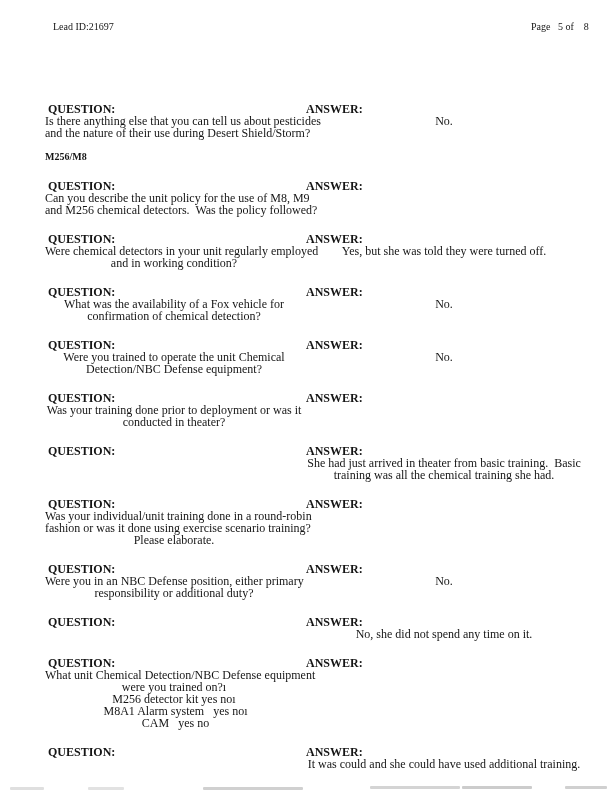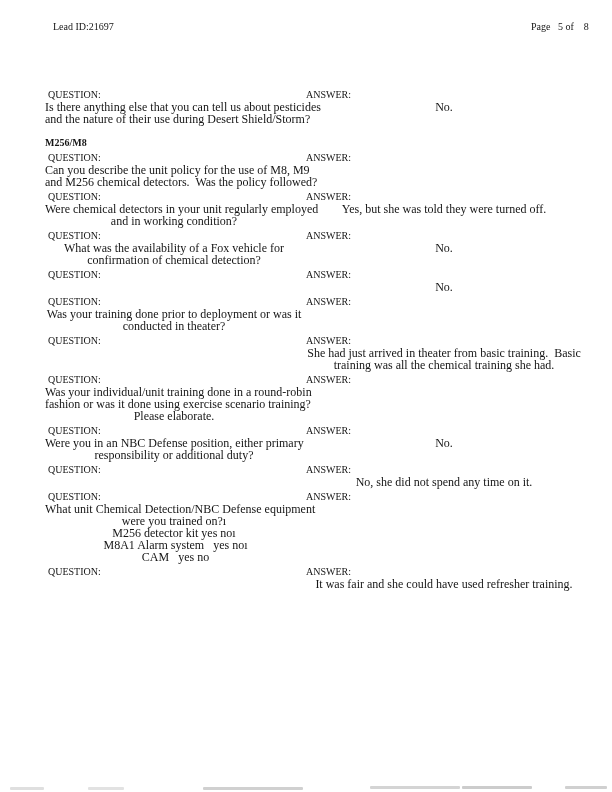--- a/index.html
+++ b/index.html
@@ -44,24 +44,24 @@
     line-height: 12px;
     margin-top: 12px;
     white-space: pre;
   }
   .qa-block {
     display: grid;
     grid-template-columns: 258px 1fr;
     align-items: start;
   }
   .label {
-    font-weight: normal;
-    font-size: 10px;
+    font-weight: bold;
+    font-size: 12px;
     line-height: 12px;
-    margin-top: 3px;
+    margin-top: 17px;
     padding-left: 3px;
     white-space: pre;
   }
   .text {
     font-size: 12px;
     line-height: 12px;
     white-space: pre;
     text-align: center;
   }
   
@@ -134,20 +134,22 @@
     </div>
     <div class="a-cell">
       <div class="label">ANSWER:</div>
       <div class="text">No.</div>
     </div>
   </div>
 
   <div class="qa-block">
     <div class="q-cell">
       <div class="label">QUESTION:</div>
+      <div class="text">Were you trained to operate the unit Chemical
+Detection/NBC Defense equipment?</div>
     </div>
     <div class="a-cell">
       <div class="label">ANSWER:</div>
       <div class="text">No.</div>
     </div>
   </div>
 
   <div class="qa-block">
     <div class="q-cell">
       <div class="label">QUESTION:</div>
@@ -220,21 +222,21 @@
       <div class="text"></div>
     </div>
   </div>
 
   <div class="qa-block">
     <div class="q-cell">
       <div class="label">QUESTION:</div>
     </div>
     <div class="a-cell">
       <div class="label">ANSWER:</div>
-      <div class="text">It was fair and she could have used refresher training.</div>
+      <div class="text">It was could and she could have used additional training.</div>
     </div>
   </div>
 </div>
 
   <div class="scan-strip s1"></div>
   <div class="scan-strip s2"></div>
   <div class="scan-strip s3"></div>
   <div class="scan-strip s4"></div>
   <div class="scan-strip s5"></div>
   <div class="scan-strip s6"></div>

